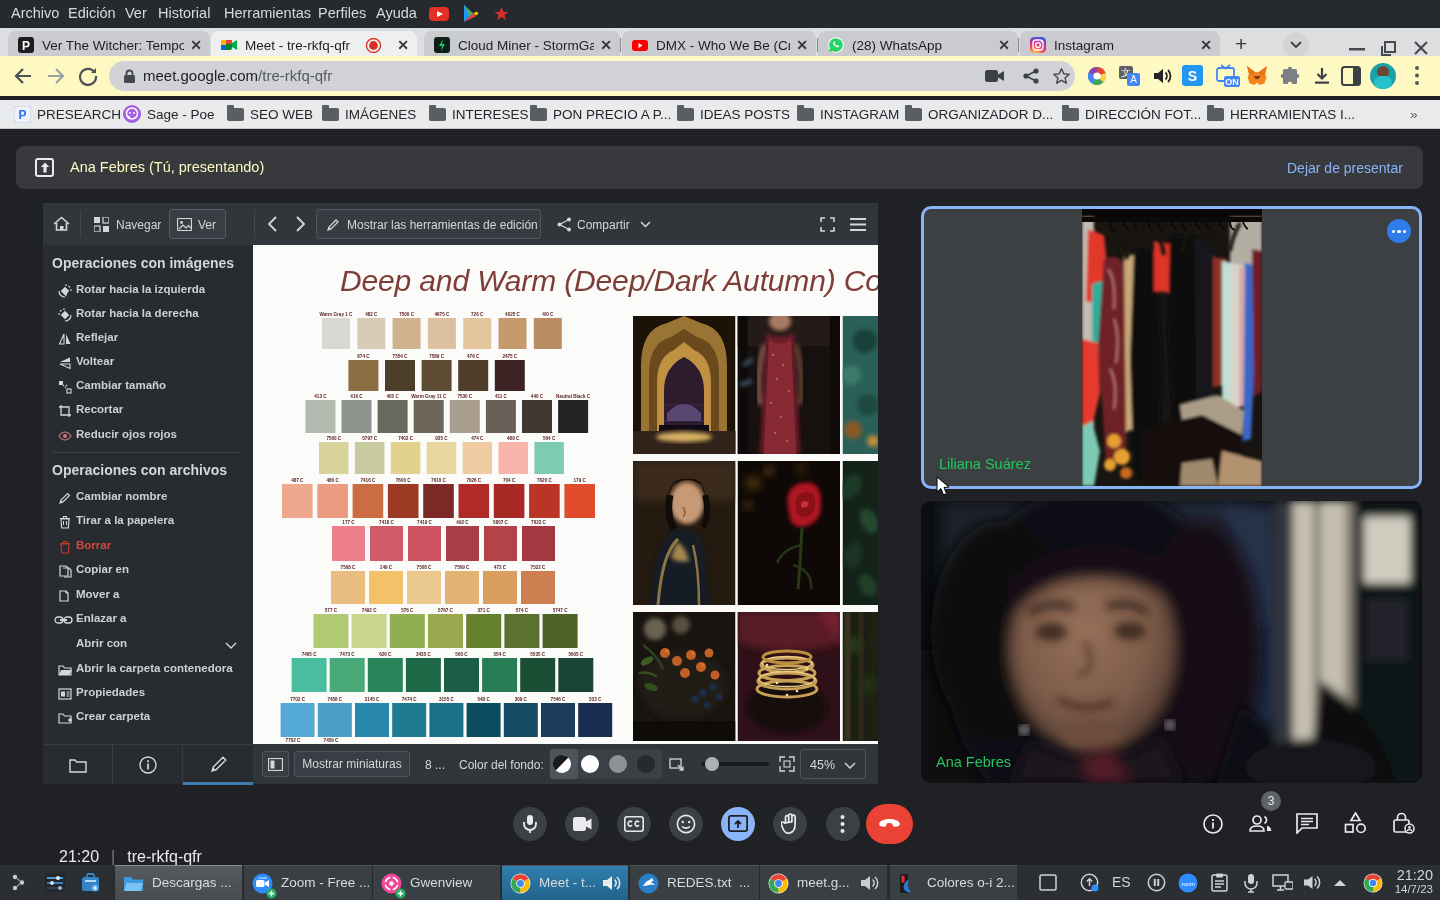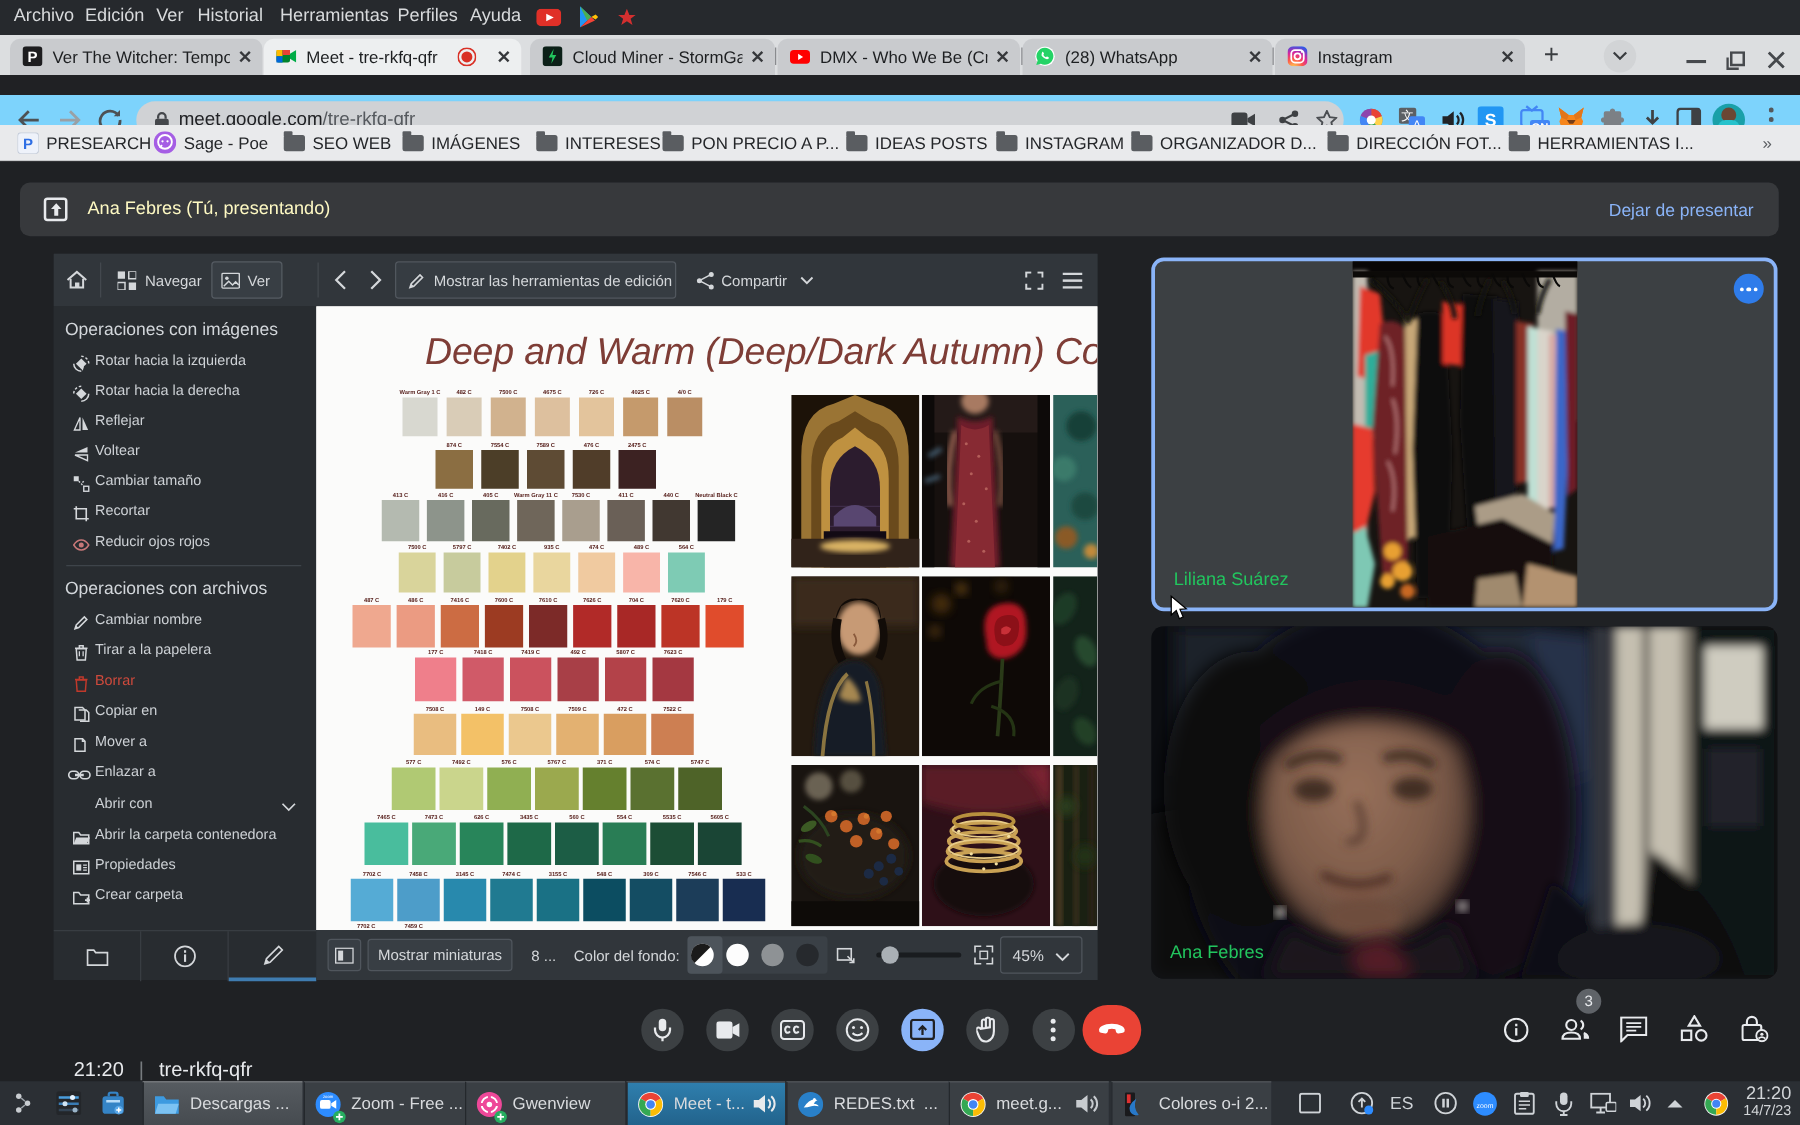--- a/index.html
+++ b/index.html
@@ -14,21 +14,21 @@
 #tabstrip { position:absolute; left:0; top:28px; width:1440px; height:32px; background:#dcdee0; }
 .tab { position:absolute; top:3px; height:29px; border-radius:8px 8px 0 0; font-size:13.5px; color:#1d1f21; overflow:hidden; }
 .tab.ina { background:#c9cbce; }
 .tab.act { background:#edeff0; }
 .tab .fav { position:absolute; left:10px; top:6px; width:16px; height:16px; }
 .tab .ttl { position:absolute; left:34px; top:7px; right:26px; white-space:nowrap; overflow:hidden; }
 .tab .tx { position:absolute; right:6px; top:6px; width:16px; height:16px; color:#36383b; font-size:14px; font-weight:bold; text-align:center; line-height:16px; }
 .tsep { position:absolute; top:11px; width:1px; height:15px; background:#898b8e; }
 
 
-#toolbar { position:absolute; left:0; top:76px; width:1440px; height:40px; background:#7dd3fc; }
+#toolbar { position:absolute; left:0; top:56px; width:1440px; height:40px; background:#fef9c3; }
 #addr { position:absolute; left:109px; top:5px; width:966px; height:30px; border-radius:15px; background:#d0d2d5; }
 #urltext { position:absolute; left:34px; top:6px; font-size:15px; color:#202124; }
 #urltext .dim { color:#55595e; }
 
 
 #bookmarks { position:absolute; left:0; top:100px; width:1440px; height:29px; background:#e9eaec; border-bottom:1px solid #c6c7c9; font-size:13.5px; color:#242629; }
 .bk { position:absolute; top:7px; white-space:nowrap; }
 .bfold { position:absolute; top:8px; width:17px; height:13px; background:#5a5d61; border-radius:2px; }
 .bfold:before { content:""; position:absolute; left:0; top:-3px; width:7px; height:4px; background:#5a5d61; border-radius:1px 1px 0 0; }
 
@@ -36,21 +36,21 @@
 #meet { position:absolute; left:0; top:129px; width:1440px; height:736px; background:#1f2124; font-family:"Liberation Sans", sans-serif; }
 #banner { position:absolute; left:16px; top:17px; width:1407px; height:43px; background:#37393c; border-radius:8px; }
 #banner .bic { position:absolute; left:19px; top:12px; width:19px; height:19px; border:2px solid #e8eaed; border-radius:3px; }
 
 #banner .btxt { position:absolute; left:54px; top:13px; color:#fef9c3; font-size:14.5px; }
 #banner .blink { position:absolute; left:1271px; top:14px; color:#8ab4f8; font-size:14px; }
 
 
 #gwen { position:absolute; left:43px; top:74px; width:835px; height:581px; background:#282c30; color:#d4d7da; }
 #gtoolbar { position:absolute; left:0; top:0; width:835px; height:42px; background:#31363b; }
-#gside { position:absolute; left:0; top:42px; width:210px; height:539px; background:#282c30; }
+#gside { position:absolute; left:0; top:42px; width:210px; height:539px; background:#282c30;font-weight:bold; }
 #gimg { position:absolute; left:210px; top:42px; width:625px; height:499px; background:#fbfbfa; overflow:hidden; }
 #gstatus { position:absolute; left:210px; top:541px; width:625px; height:40px; background:#31363b; }
 .sideitem { position:absolute; left:33px; font-size:11.5px; color:#cdd1d5; }
 .sidehead { position:absolute; left:9px; font-size:14px; color:#d3d7db; }
 .sicon { position:absolute; left:15px; width:14px; height:14px; }
 
 
 #tile1 { position:absolute; left:921px; top:77px; width:501px; height:283px; background:#3c4043; border:3px solid #8ab4f8; border-radius:10px; overflow:hidden; }
 #tile2 { position:absolute; left:921px; top:372px; width:501px; height:282px; background:#141619; border-radius:10px; overflow:hidden; }
 .nametag { position:absolute; left:15px; color:#22c55e; font-size:14.5px; }

